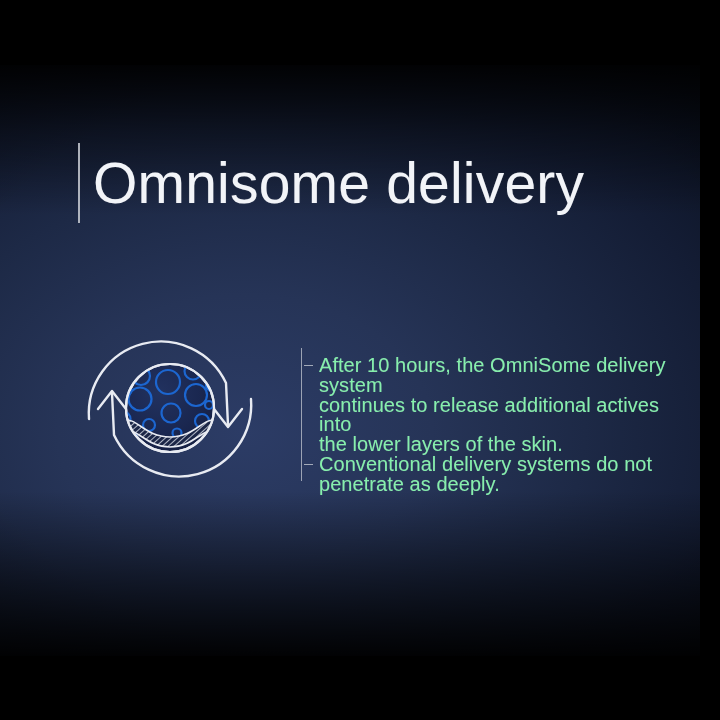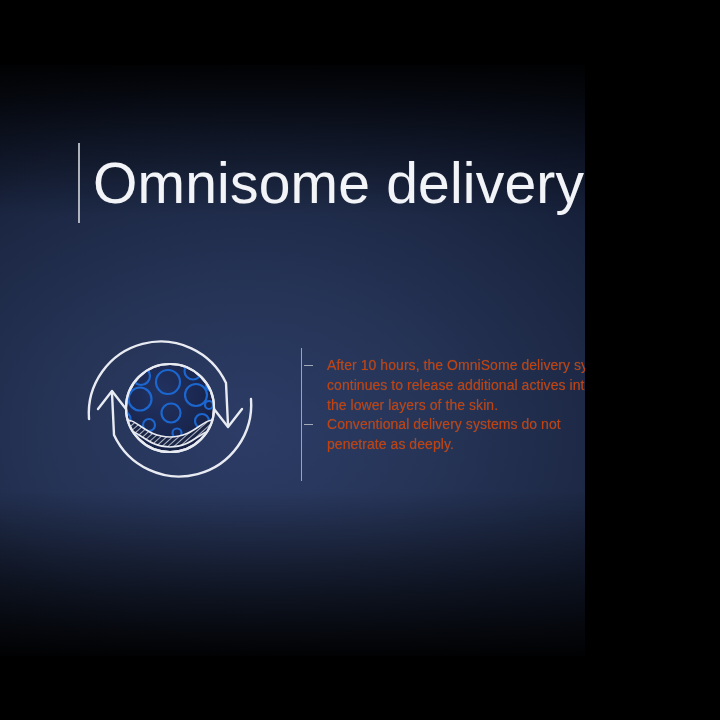--- a/index.html
+++ b/index.html
@@ -11,21 +11,21 @@
   body {
     width: 720px;
     height: 720px;
     overflow: hidden;
     font-family: "Liberation Sans", sans-serif;
     -webkit-font-smoothing: antialiased;
   }
 
   #viewport {
     position: relative;
-    width: 585px;
+    width: 700px;
     height: 720px;
     background: #000000;
     overflow: hidden;
   }
 
   
   .letterbox {
     position: absolute;
     left: 0;
     width: 720px;
@@ -134,23 +134,23 @@
     position: absolute;
     left: 0;
     top: 0;
     width: 1px;
     height: 133px;
     background: #b9bec9;
     opacity: .80;
   }
   .bullet {
     position: relative;
-    padding-left: 26px;
-    color: #c2410c;
-    font-size: 14px;
+    padding-left: 18px;
+    color: #86efac;
+    font-size: 20px;
     line-height: 19.8px;
     font-weight: 400;
     letter-spacing: 0.05px;
   }
   .bullet .tick {
     position: absolute;
     left: 3px;
     top: 9px;
     width: 9px;
     height: 1px;

